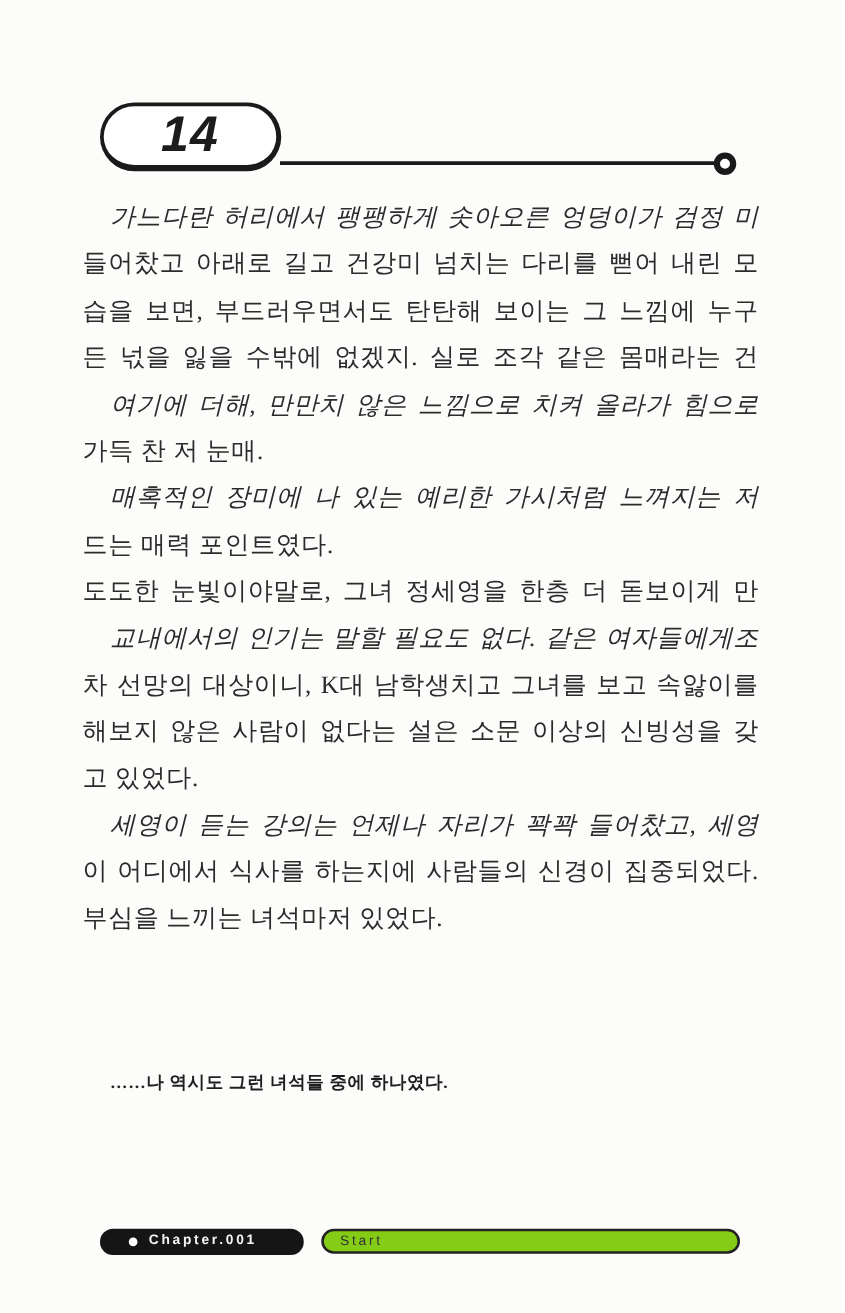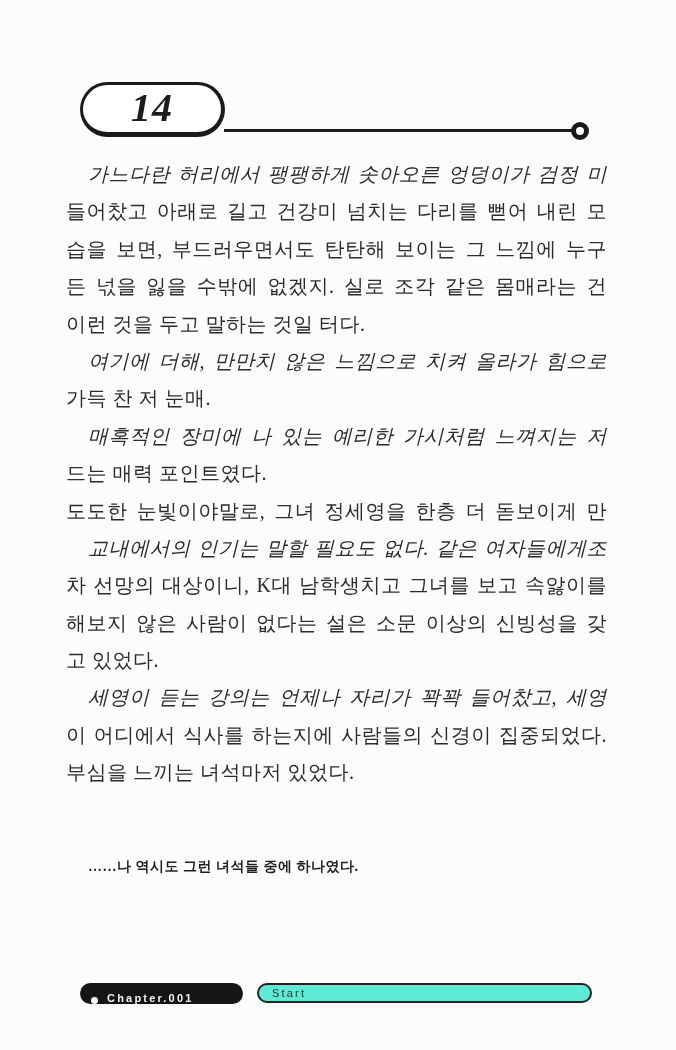--- a/index.html
+++ b/index.html
@@ -23,21 +23,21 @@
     position:absolute;left:80px;top:82px;
     width:145px;height:55px;
     border:3px solid #1a1a1a;
     border-bottom-width:5px;
     border-right-width:4px;
     border-radius:28px;
     background:#fff;
     display:flex;align-items:center;justify-content:center;
   }
   .chapter-badge .num{
-    font-family:Liberation Serif, serif;
+    font-family:Liberation Sans, sans-serif;
     font-style:italic;font-weight:700;
     font-size:40px;line-height:1;
     letter-spacing:1px;
     color:#1c1c1c;
     transform:translateY(-1px);
   }
   .header-rule{
     position:absolute;left:224px;top:129px;
     width:349px;height:3px;
     background:#1a1a1a;
@@ -81,41 +81,42 @@
     line-height:37.4px;
     color:#1f1f1f;
   }
 
   
   .footer-chapter-pill{
     position:absolute;left:80px;top:983px;
     width:163px;height:21px;
     background:var(--pill-black);
     border-radius:11px;
-    display:flex;align-items:flex-end;
+    display:flex;align-items:center;
     font-family:"Liberation Sans","DejaVu Sans",sans-serif;
+    padding-left:12px;
   }
   .footer-chapter-pill .dot{
     width:7px;height:7px;border-radius:50%;
     background:#fff;
     margin-left:11px;
     flex:none;
   }
   .footer-chapter-pill .label{
     margin-left:9px;
     font-size:11px;font-weight:700;
     letter-spacing:2.2px;
     color:#f4f4f4;
     line-height:1;
     transform:translateY(-0.5px);
   }
   .footer-start-pill{
     position:absolute;left:257px;top:983px;
     width:335px;height:20px;
-    background:#5eead4;
+    background:#84cc16;
     border:2px solid #222;
     border-radius:11px;
     display:flex;align-items:center;
     font-family:"Liberation Sans","DejaVu Sans",sans-serif;
   }
   .footer-start-pill .label{
     margin-left:13px;
     font-size:11px;
     letter-spacing:2.2px;
     color:#333;
@@ -131,21 +132,20 @@
     <span class="num">14</span>
   </div>
   <div class="header-rule"></div>
   <div class="header-ring"></div>
 
   <div class="body-text">
       <div class="line indent fill">가느다란 허리에서 팽팽하게 솟아오른 엉덩이가 검정 미</div>
       <div class="line fill">들어찼고 아래로 길고 건강미 넘치는 다리를 뻗어 내린 모</div>
       <div class="line fill">습을 보면, 부드러우면서도 탄탄해 보이는 그 느낌에 누구</div>
       <div class="line fill">든 넋을 잃을 수밖에 없겠지. 실로 조각 같은 몸매라는 건</div>
-      <div class="line">이런 것을 두고 말하는 것일 터다.</div>
       <div class="line indent fill">여기에 더해, 만만치 않은 느낌으로 치켜 올라가 힘으로</div>
       <div class="line">가득 찬 저 눈매.</div>
       <div class="line indent fill">매혹적인 장미에 나 있는 예리한 가시처럼 느껴지는 저</div>
       <div class="line">드는 매력 포인트였다.</div>
       <div class="line fill">도도한 눈빛이야말로, 그녀 정세영을 한층 더 돋보이게 만</div>
       <div class="line indent fill">교내에서의 인기는 말할 필요도 없다. 같은 여자들에게조</div>
       <div class="line fill">차 선망의 대상이니, K대 남학생치고 그녀를 보고 속앓이를</div>
       <div class="line fill">해보지 않은 사람이 없다는 설은 소문 이상의 신빙성을 갖</div>
       <div class="line">고 있었다.</div>
       <div class="line indent fill">세영이 듣는 강의는 언제나 자리가 꽉꽉 들어찼고, 세영</div>

